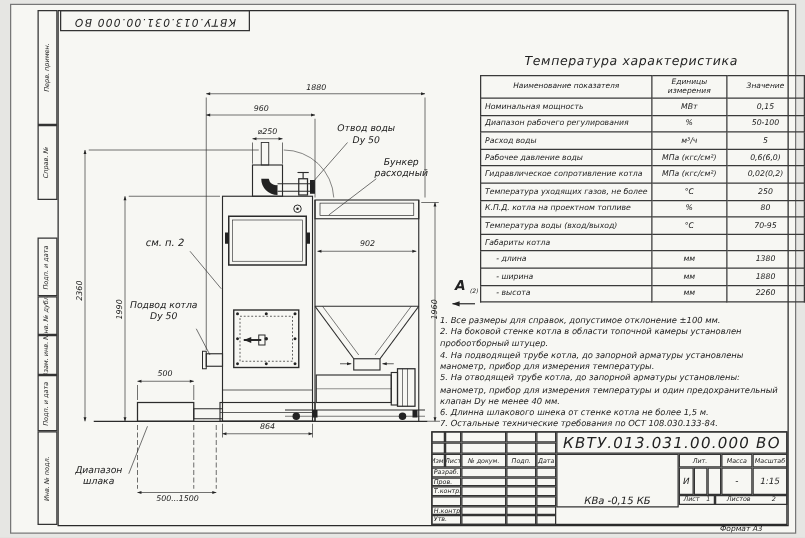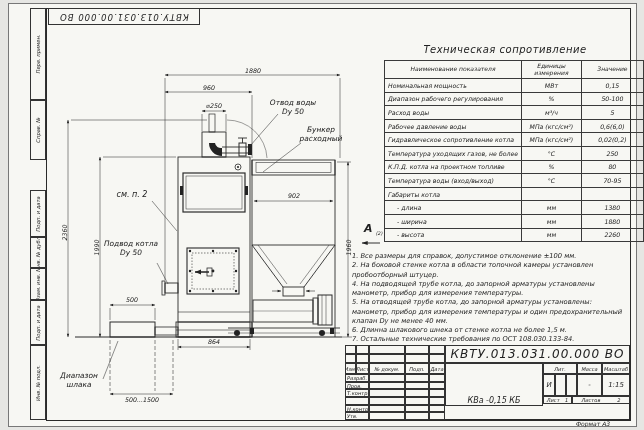--- a/index.html
+++ b/index.html
@@ -217,21 +217,21 @@
   <div class="dim rot" style="left:49px;top:229px;width:30px;">2360</div>
   <div class="dim rot" style="left:81px;top:244px;width:30px;">1990</div>
   <div class="dim rot" style="left:333px;top:244px;width:30px;">1960</div>
   <div class="dim" style="left:199px;top:338px;width:30px;">864</div>
   <div class="dim" style="left:117px;top:296px;width:30px;">500</div>
   <div class="dim" style="left:112px;top:396px;width:60px;">500...1500</div>
 
   <div class="vmark" style="left:364px;top:222px;">А</div>
   <div class="vsub" style="left:376px;top:231px;">(2)</div>
 
-  <div class="ttl" style="left:390px;top:44px;width:230px;">Техническая сопротивление</div>
+  <div class="ttl" style="left:390px;top:44px;width:230px;">Температура характеристика</div>
   <table class="tt">
     <colgroup>
         <col style="width:121px">
         <col style="width:60px">
         <col style="width:63px">
       </colgroup>
     <tbody>
         <tr class="hd">
       <td>Наименование показателя</td>
       <td class="u">Единицы измерения</td>

